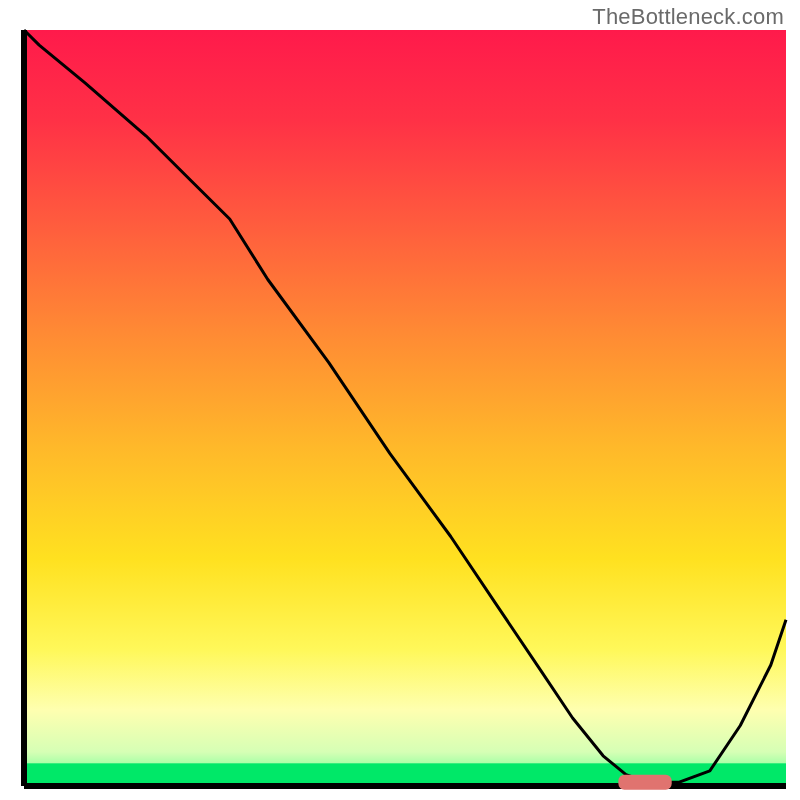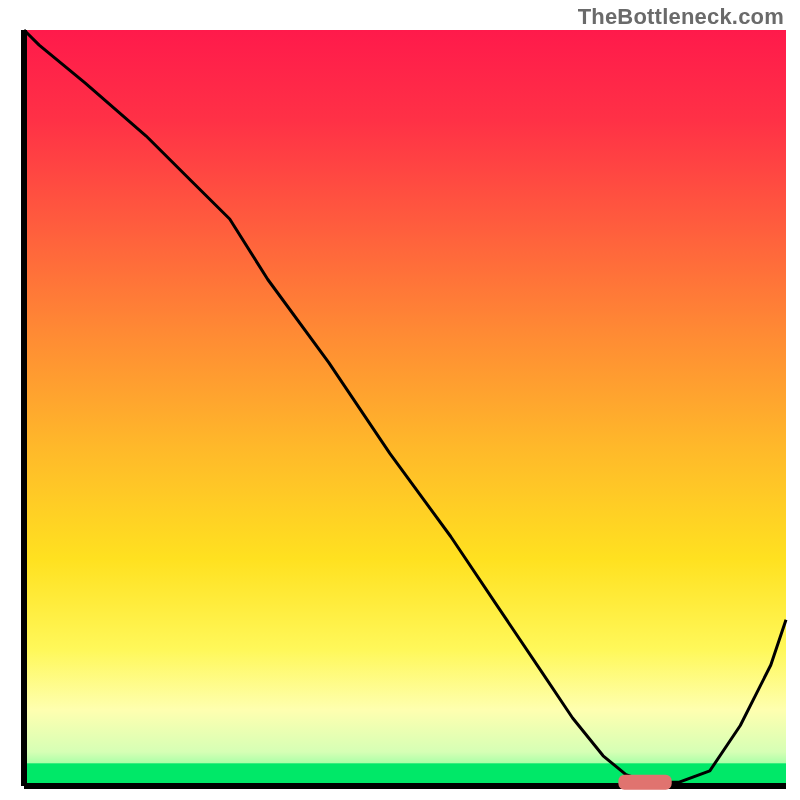--- a/index.html
+++ b/index.html
@@ -14,21 +14,21 @@
   .stage {
     position: relative;
     width: 800px;
     height: 800px;
   }
   .watermark {
     position: absolute;
     top: 4px;
     right: 16px;
     font-size: 22px;
-    font-weight: 700;
+    font-weight: 400;
     color: #6a6a6a;
     letter-spacing: 0.2px;
     z-index: 5;
   }
   svg.plot {
     position: absolute;
     left: 0;
     top: 0;
     width: 800px;
     height: 800px;

